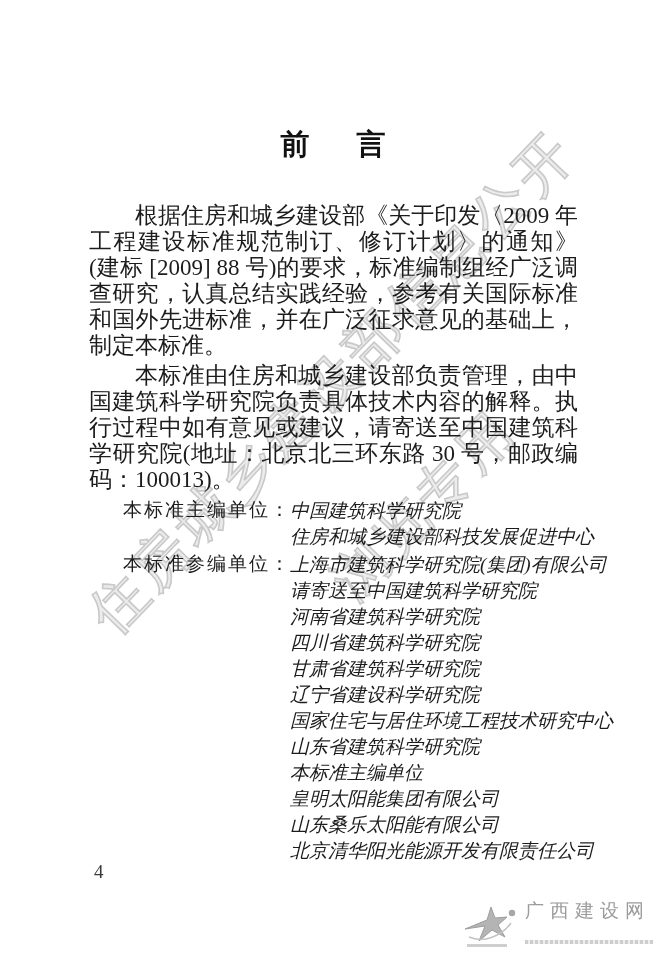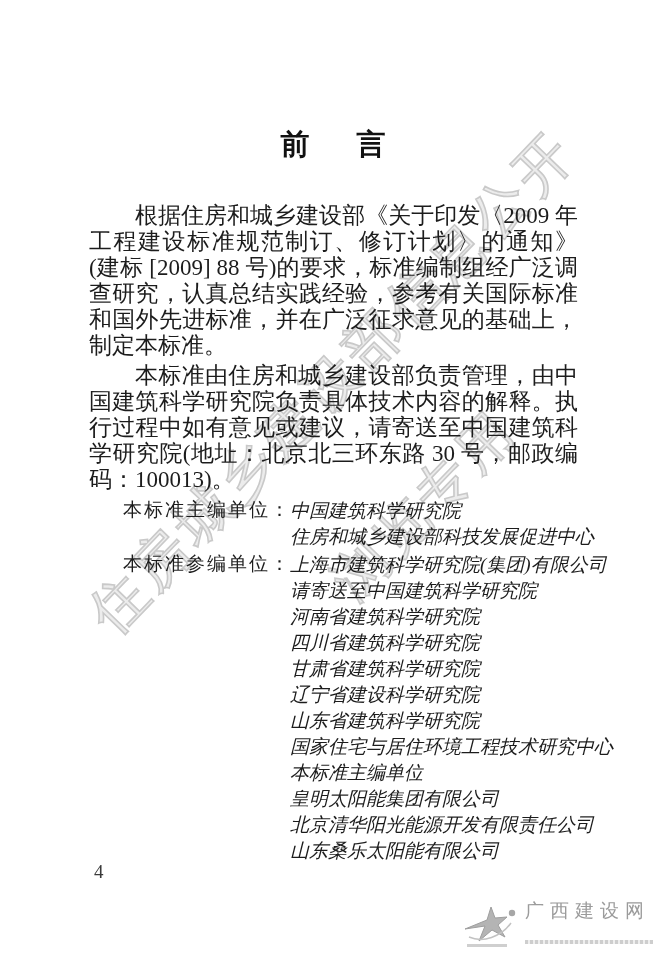--- a/index.html
+++ b/index.html
@@ -154,26 +154,26 @@
 
     <div class="unit-row">
       <span class="unit-label">本标准参编单位：</span>
       <ul class="unit-list">
         <li>上海市建筑科学研究院(集团)有限公司</li>
         <li>请寄送至中国建筑科学研究院</li>
         <li>河南省建筑科学研究院</li>
         <li>四川省建筑科学研究院</li>
         <li>甘肃省建筑科学研究院</li>
         <li>辽宁省建设科学研究院</li>
+        <li>国家住宅与居住环境工程技术研究中心</li>
         <li>山东省建筑科学研究院</li>
-        <li>国家住宅与居住环境工程技术研究中心</li>
         <li>本标准主编单位</li>
         <li>皇明太阳能集团有限公司</li>
+        <li>山东桑乐太阳能有限公司</li>
         <li>北京清华阳光能源开发有限责任公司</li>
-        <li>山东桑乐太阳能有限公司</li>
       </ul>
     </div>
 
   </div>
 
   <div class="page-number">4</div>
 
   <div class="site-logo">
     <div class="logo-mark">
       <svg width="58" height="50" viewBox="0 0 58 50">

